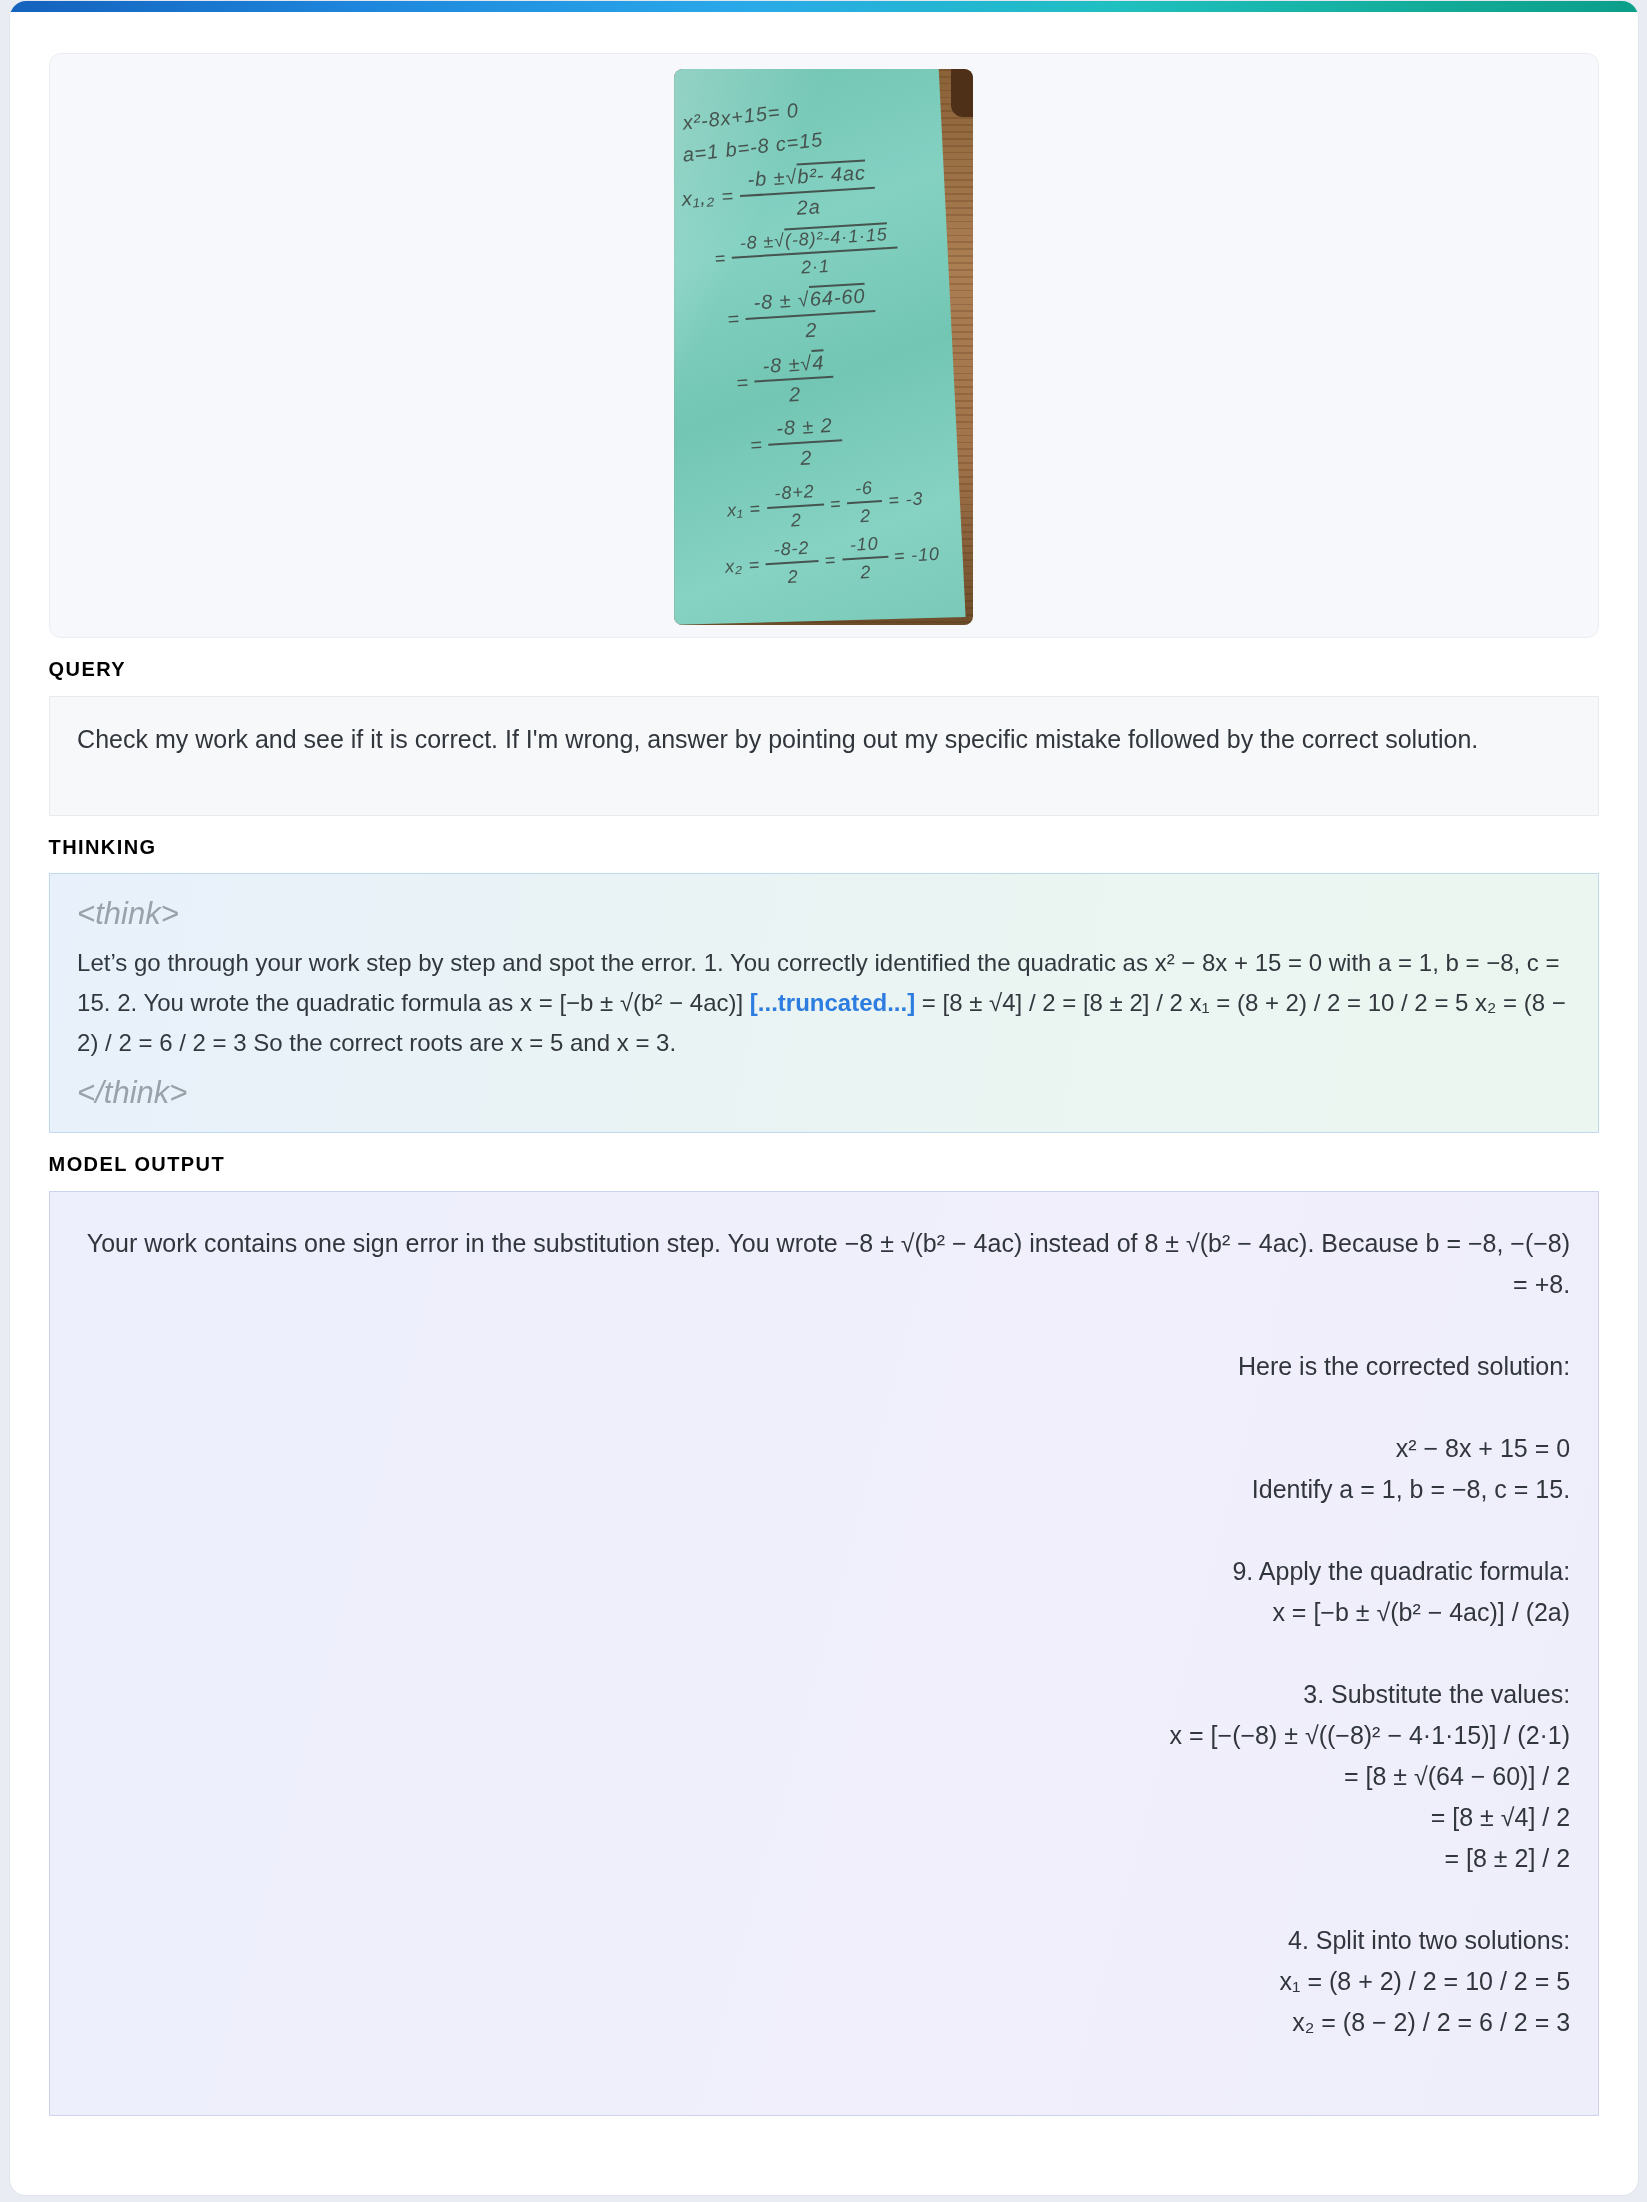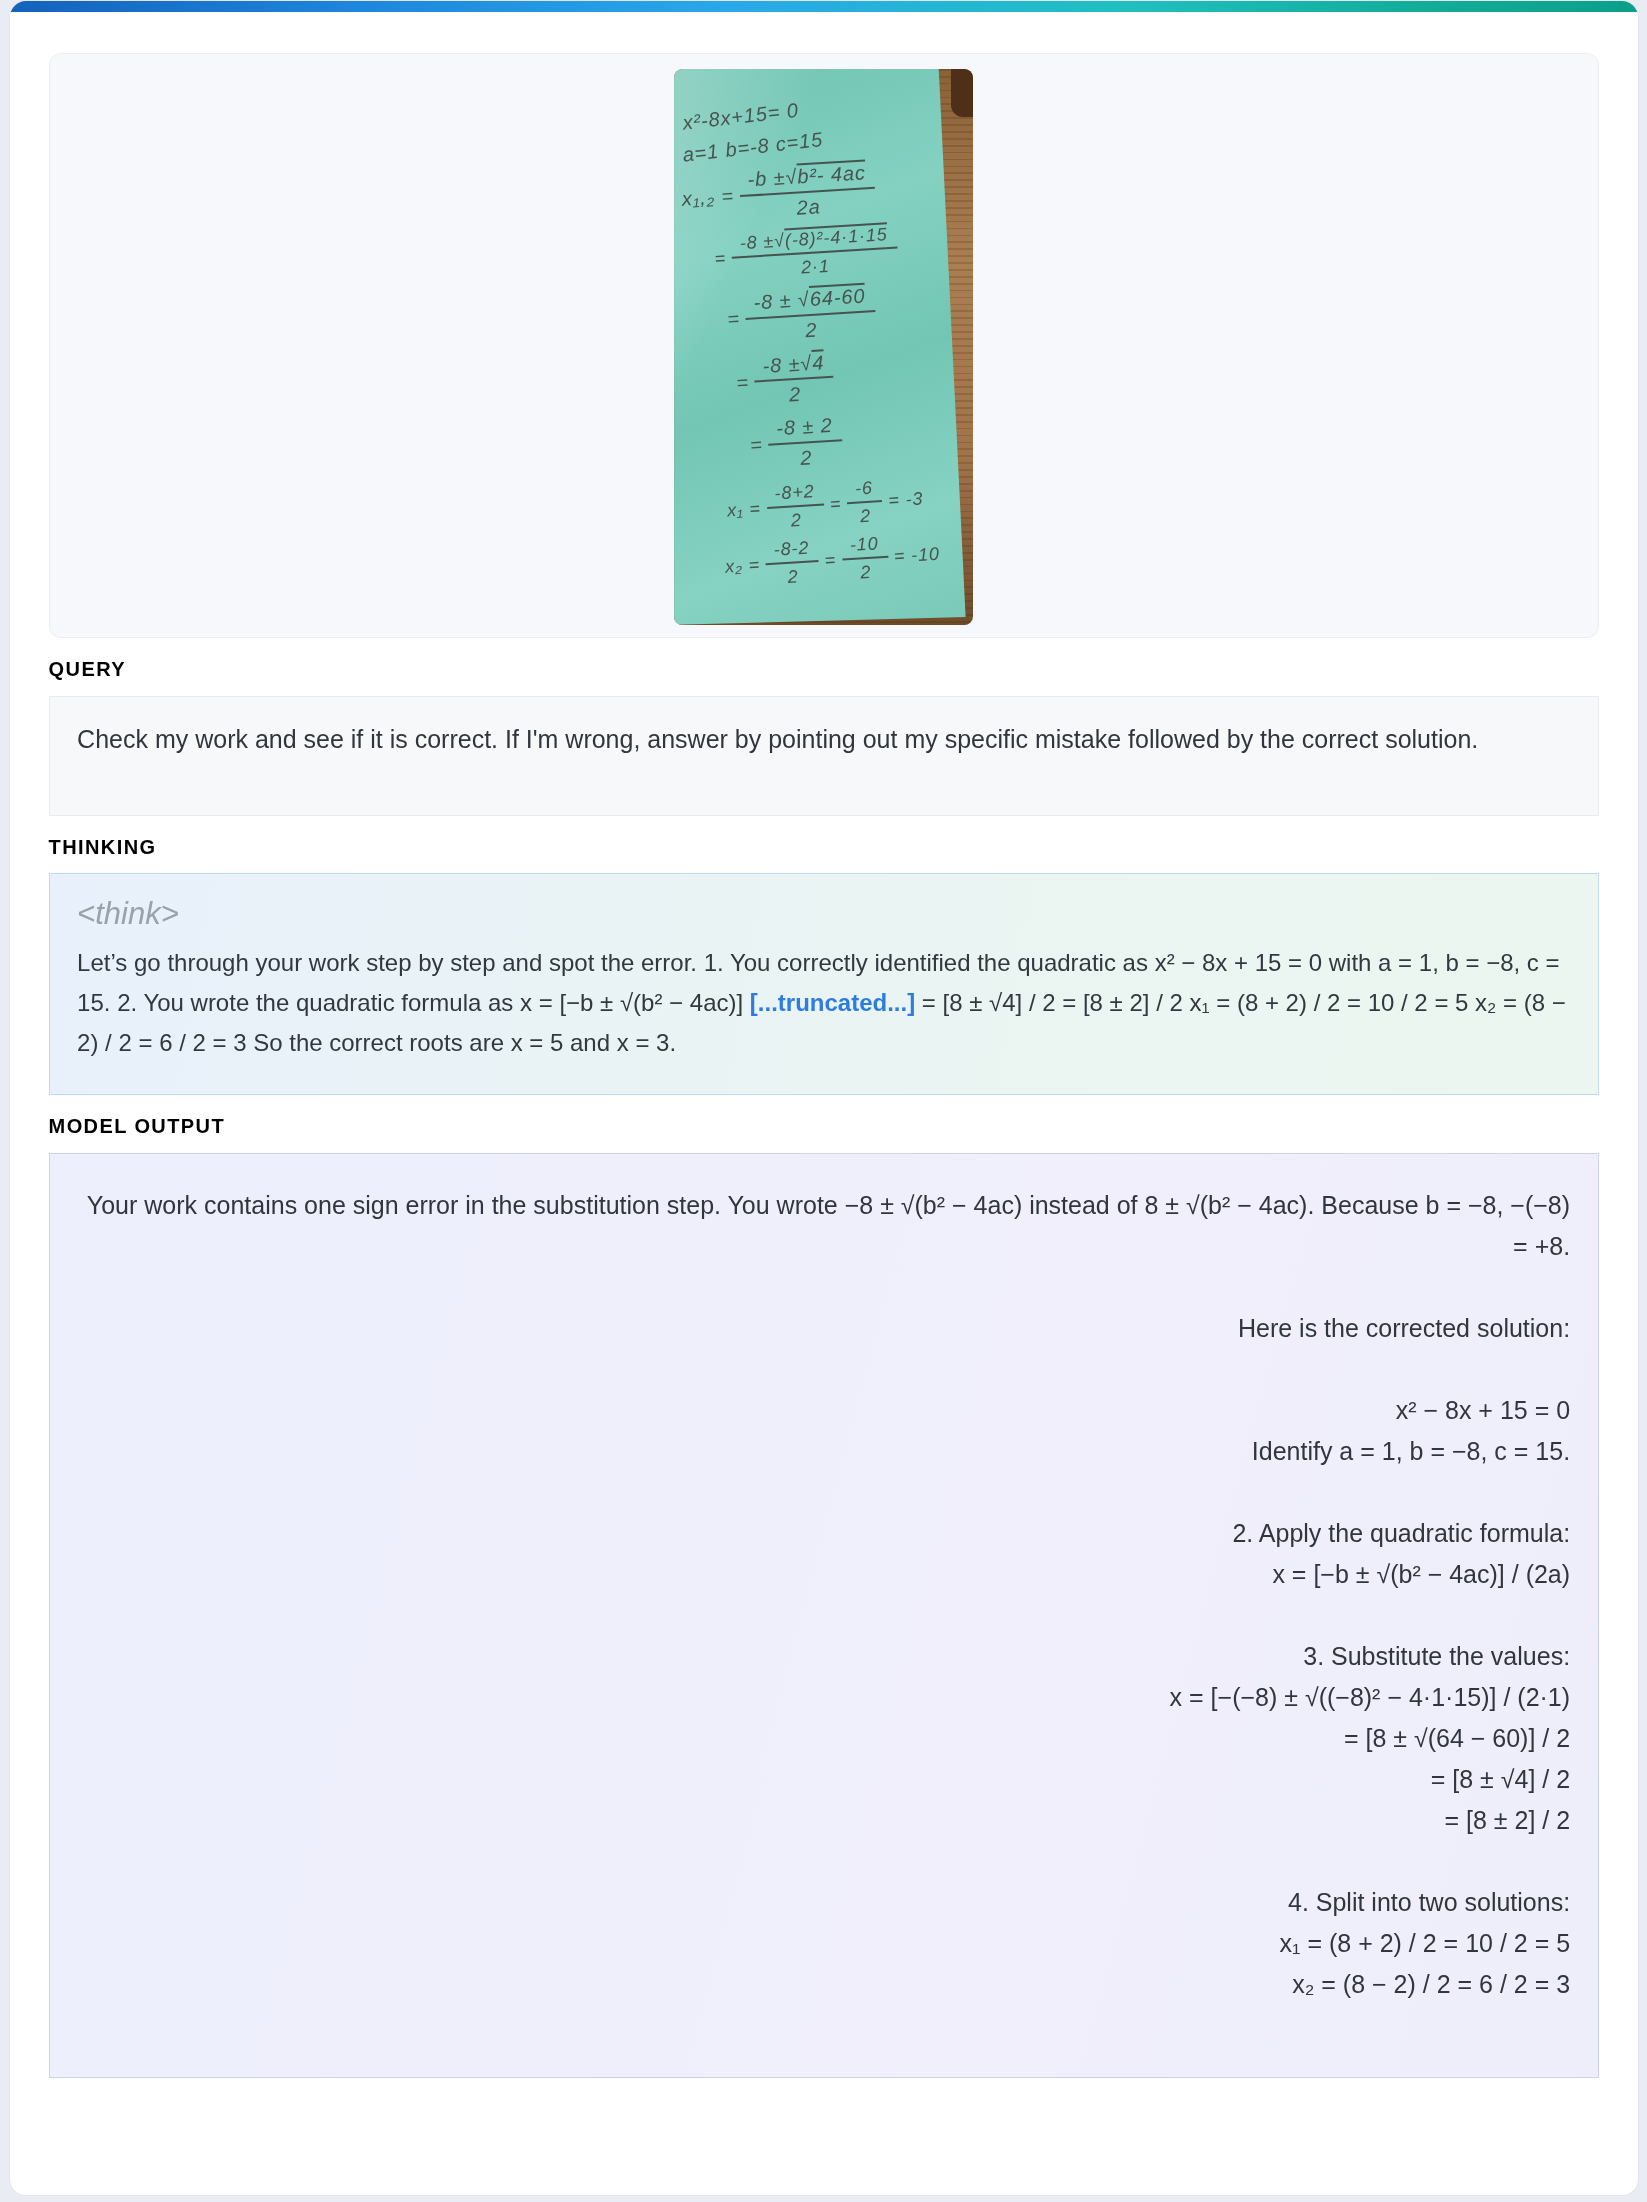--- a/index.html
+++ b/index.html
@@ -229,32 +229,33 @@
     <div class="box query-box">
       <span>Check my work and see if it is correct. If I'm wrong, answer by pointing out my specific mistake followed by the correct solution.</span>
     </div>
 
     <div class="section-label">THINKING</div>
     <div class="box thinking-box">
       <div class="think-tag">&lt;think&gt;</div>
       <div class="think-body">
         <span>Let’s go through your work step by step and spot the error. 1. You correctly identified the quadratic as x² − 8x + 15 = 0 with a = 1, b = −8, c = 15. 2. You wrote the quadratic formula as x = [−b ± √(b² − 4ac)] </span><span class="truncated-marker">[...truncated...]</span><span> = [8 ± √4] / 2 = [8 ± 2] / 2 x₁ = (8 + 2) / 2 = 10 / 2 = 5 x₂ = (8 − 2) / 2 = 6 / 2 = 3 So the correct roots are x = 5 and x = 3.</span>
       </div>
+      <div class="think-tag">&lt;/think&gt;</div>
     </div>
 
     <div class="section-label">MODEL OUTPUT</div>
     <div class="box output-box" id="output-box">
         <div class="out-line wrap">Your work contains one sign error in the substitution step. You wrote −8 ± √(b² − 4ac) instead of 8 ± √(b² − 4ac). Because b = −8, −(−8) = +8.</div>
         <div class="out-line">&nbsp;</div>
         <div class="out-line">Here is the corrected solution:</div>
         <div class="out-line">&nbsp;</div>
         <div class="out-line">x² − 8x + 15 = 0</div>
         <div class="out-line">Identify a = 1, b = −8, c = 15.</div>
         <div class="out-line">&nbsp;</div>
-        <div class="out-line">2. Apply the quadratic formula:</div>
+        <div class="out-line">9. Apply the quadratic formula:</div>
         <div class="out-line">x = [−b ± √(b² − 4ac)] / (2a)</div>
         <div class="out-line">&nbsp;</div>
         <div class="out-line">3. Substitute the values:</div>
         <div class="out-line">x = [−(−8) ± √((−8)² − 4·1·15)] / (2·1)</div>
         <div class="out-line">= [8 ± √(64 − 60)] / 2</div>
         <div class="out-line">= [8 ± √4] / 2</div>
         <div class="out-line">= [8 ± 2] / 2</div>
         <div class="out-line">&nbsp;</div>
         <div class="out-line">4. Split into two solutions:</div>
         <div class="out-line">x₁ = (8 + 2) / 2 = 10 / 2 = 5</div>

